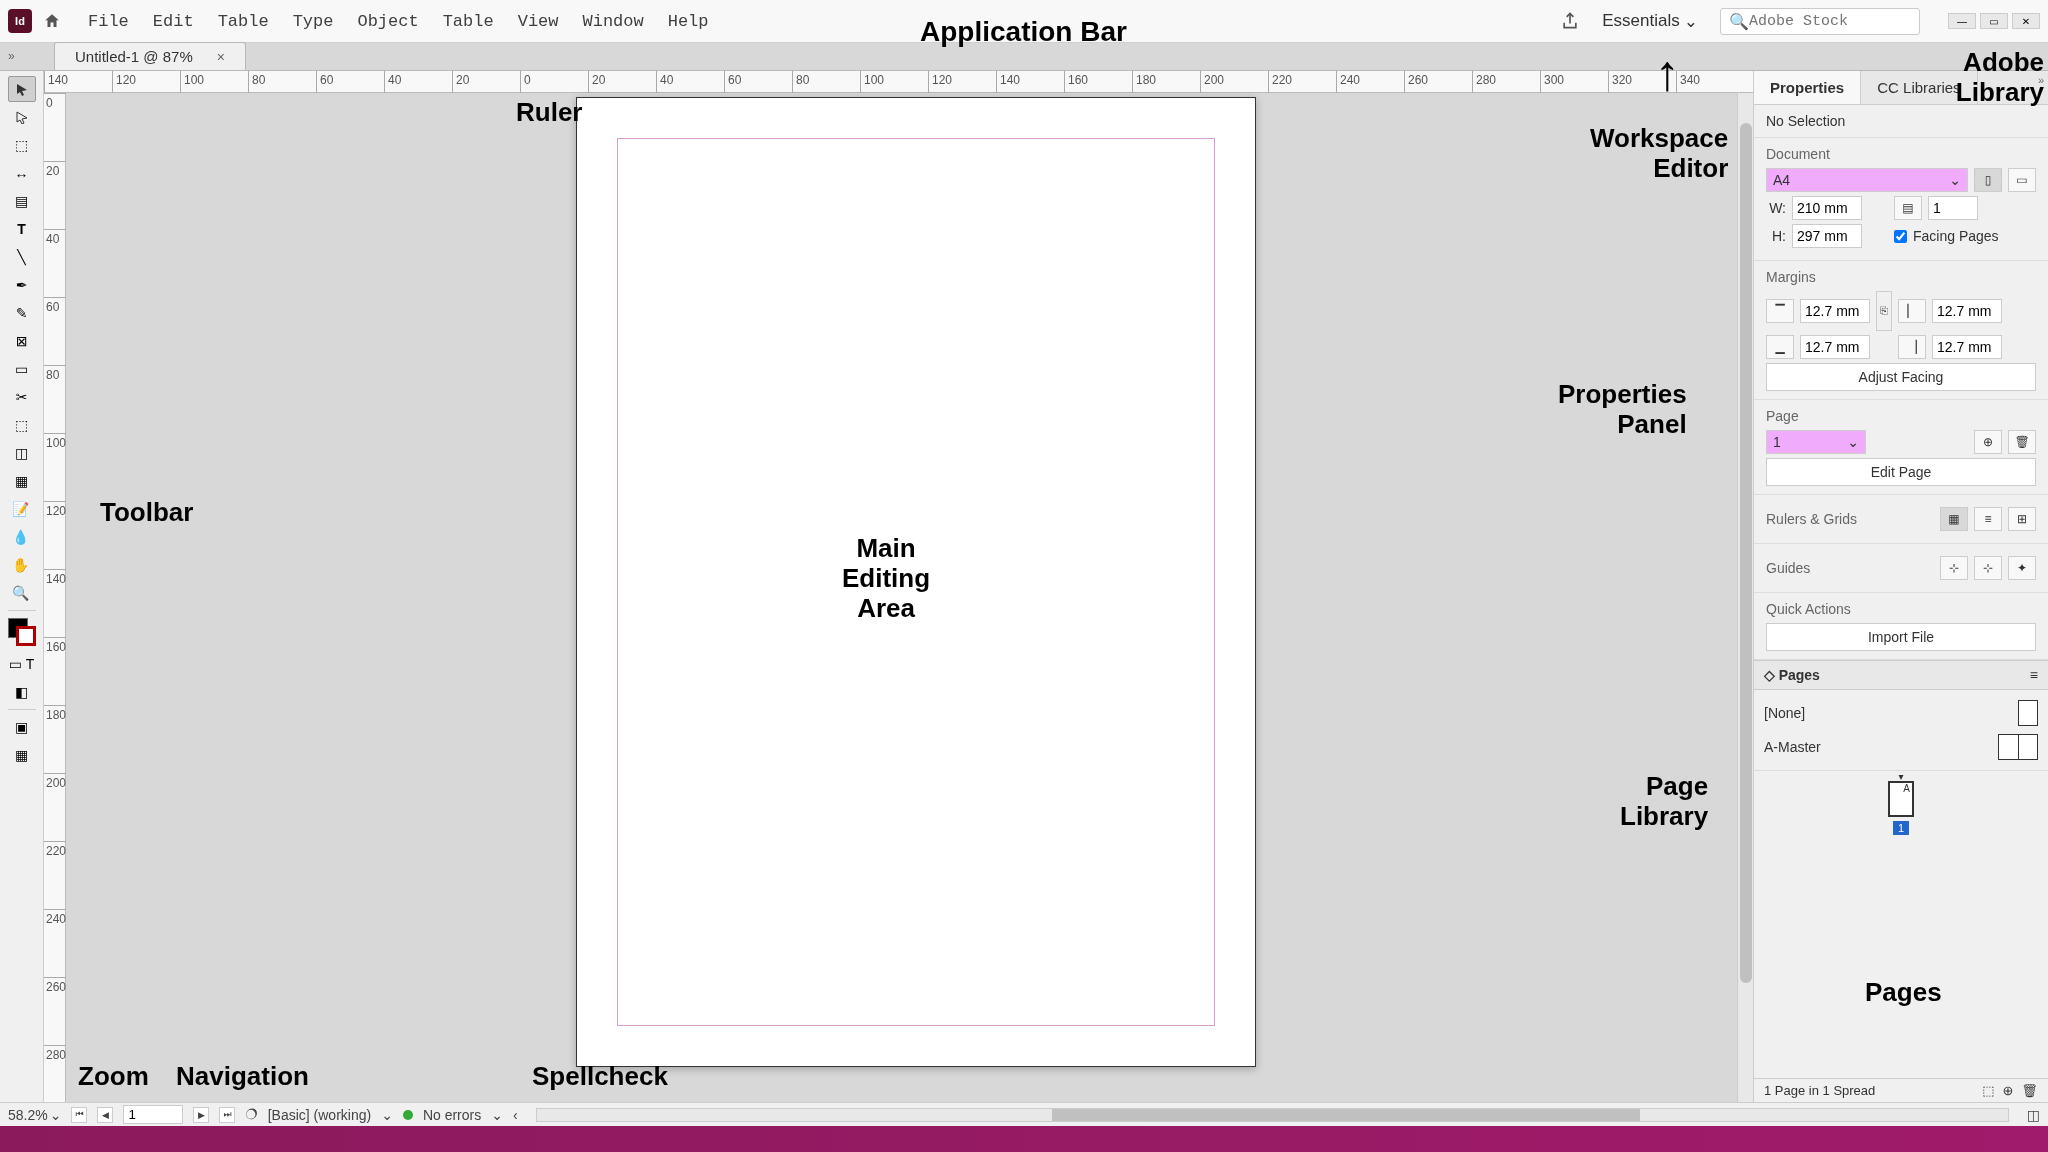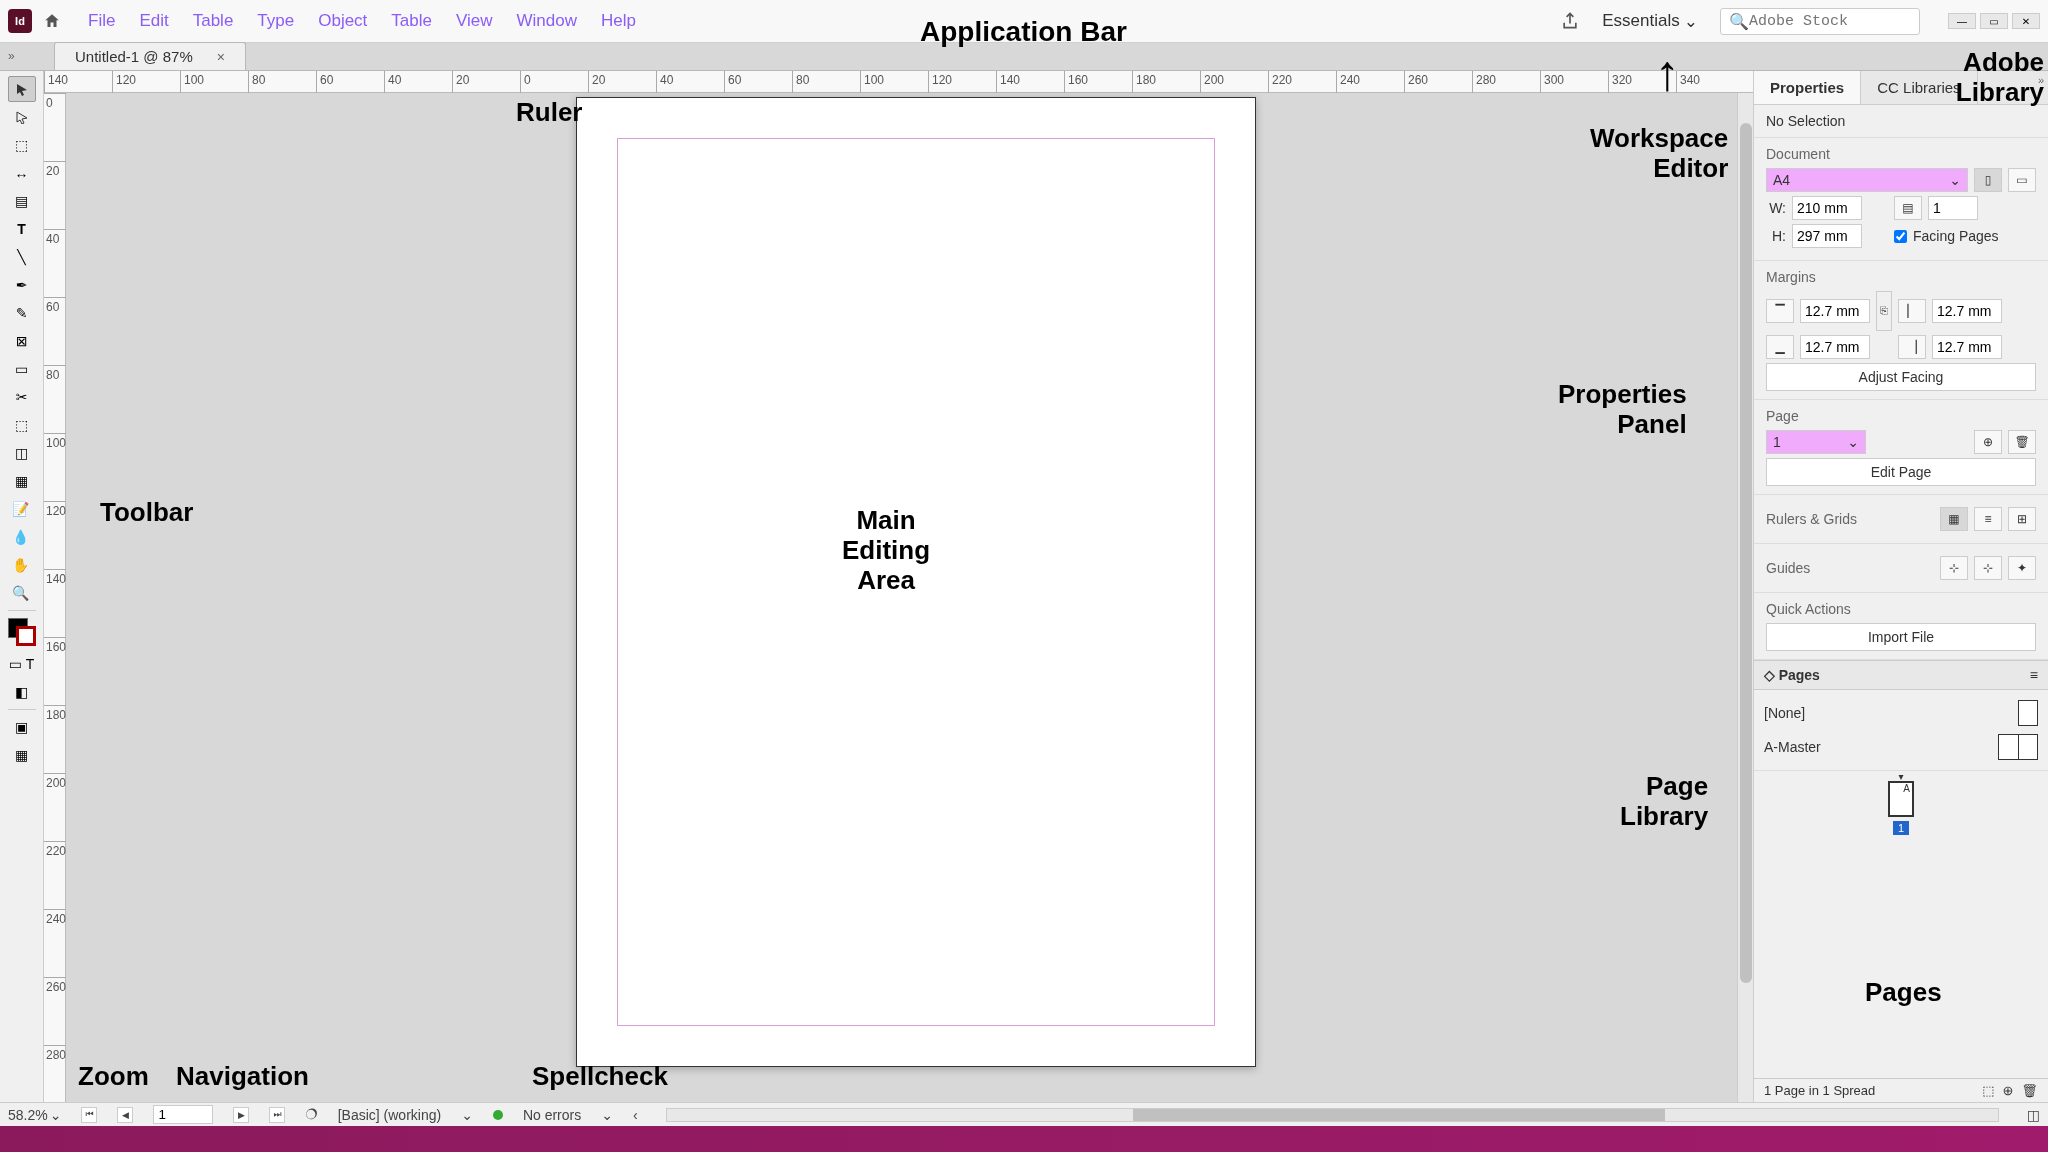--- a/index.html
+++ b/index.html
@@ -2,21 +2,21 @@
 <html><head>
 <meta charset="utf-8">
 <style>
 * { margin: 0; padding: 0; box-sizing: border-box; font-family: -apple-system, "Segoe UI", Arial, sans-serif; }
 body { background: #f0f0f0; overflow: hidden; width: 2048px; height: 1152px; position: relative; }
 
 
 .app-bar { height: 43px; background: #f8f8f8; border-bottom: 1px solid #d0d0d0; display: flex; align-items: center; padding: 0 8px; }
 .app-icon { width: 24px; height: 24px; background: #5a0f28; border-radius: 4px; display: flex; align-items: center; justify-content: center; color: #fff; font-size: 11px; font-weight: bold; margin-right: 8px; }
 .home-icon { width: 24px; height: 24px; display: flex; align-items: center; justify-content: center; margin-right: 12px; cursor: pointer; }
-.menu-item { padding: 6px 12px; font-size: 17px; color: #8b5cf6; cursor: pointer; }
+.menu-item { padding: 6px 12px; font-size: 17px; color: #404040; cursor: pointer; font-family: Liberation Mono, monospace; }
 .app-bar-spacer { flex: 1; }
 .app-bar-right { display: flex; align-items: center; gap: 12px; }
 .share-icon { width: 20px; height: 20px; cursor: pointer; }
 .workspace-select { font-size: 17px; color: #333; padding: 4px 10px; cursor: pointer; display: flex; align-items: center; gap: 4px; }
 .stock-search { display: flex; align-items: center; background: #fff; border: 1px solid #ccc; padding: 3px 8px; border-radius: 3px; width: 200px; }
 .stock-search input { border: none; outline: none; font-size: 15px; color: #888; width: 100%; font-family: Liberation Mono, monospace; }
 .window-controls { display: flex; gap: 4px; margin-left: 16px; }
 .win-btn { width: 28px; height: 16px; background: #e8e8e8; border: 1px solid #ccc; cursor: pointer; font-size: 10px; display:flex; align-items:center; justify-content:center; }
 
 
@@ -76,21 +76,21 @@
 .pages-thumbs { flex: 1; padding: 10px; display: flex; justify-content: center; align-items: flex-start; }
 .page-thumb-wrap { text-align: center; }
 .page-thumb { width: 26px; height: 36px; border: 2px solid #333; background: #fff; position: relative; }
 .page-thumb::before { content: "▾"; position: absolute; top: -12px; left: 50%; transform: translateX(-50%); font-size: 10px; }
 .page-thumb-letter { font-size: 10px; text-align: right; padding-right: 2px; }
 .page-num-badge { display: inline-block; background: #2266cc; color: #fff; font-size: 11px; padding: 1px 5px; margin-top: 4px; }
 .pages-footer { padding: 4px 10px; font-size: 13px; border-top: 1px solid #ccc; display: flex; align-items: center; justify-content: space-between; }
 .pages-footer-icons { display: flex; gap: 8px; }
 
 
-.status-bar { height: 24px; background: #f0f0f0; border-top: 1px solid #ccc; display: flex; align-items: center; padding: 0 8px; font-size: 14px; color: #444; gap: 20px; position: absolute; bottom: 26px; left: 0; right: 0; }
+.status-bar { height: 24px; background: #f0f0f0; border-top: 1px solid #ccc; display: flex; align-items: center; padding: 0 8px; font-size: 14px; color: #444; gap: 10px; position: absolute; bottom: 26px; left: 0; right: 0; }
 .status-zoom { display: flex; align-items: center; gap: 2px; }
 .nav-btn { width: 16px; height: 16px; border: 1px solid #ccc; background: #fff; cursor: pointer; font-size: 9px; display: flex; align-items: center; justify-content: center; }
 .page-field { width: 60px; border: 1px solid #ccc; padding: 1px 4px; }
 .err-dot { width: 10px; height: 10px; background: #3a3; border-radius: 50%; }
 .h-scroll-track { flex: 1; height: 14px; background: #e8e8e8; border: 1px solid #ccc; position: relative; margin: 0 8px; }
 .h-scroll-thumb { position: absolute; height: 100%; background: #c0c0c0; left: 35%; width: 40%; }
 
 
 .bottom-bar { height: 26px; background: linear-gradient(to right, #8b1a5c, #a01b6b); position: absolute; bottom: 0; left: 0; right: 0; }
 
@@ -396,21 +396,21 @@
     <div class="h-scroll-thumb"></div>
   </div>
   <span>◫</span>
 </div>
 
 <div class="bottom-bar"></div>
 
 <div class="annot" style="top:16px; left:920px; font-size:28px;">Application Bar</div>
 <div class="annot" style="top:98px; left:516px; font-size:26px;">Ruler</div>
 <div class="annot" style="top:498px; left:100px; font-size:26px;">Toolbar</div>
-<div class="annot" style="top:506px; left:842px; font-size:26px; text-align:center; white-space:pre;">Main
+<div class="annot" style="top:534px; left:842px; font-size:26px; text-align:center; white-space:pre;">Main
 Editing
 Area</div>
 <div class="annot" style="top:124px; left:1590px; font-size:26px; text-align:right; white-space:pre;">Workspace
 Editor</div>
 <div class="arrow-up" style="top:44px; left:1655px;">↑</div>
 <div class="annot" style="top:48px; right:4px; font-size:26px; text-align:right; white-space:pre;">Adobe
 Library</div>
 <div class="annot" style="top:380px; left:1558px; font-size:26px; text-align:right; white-space:pre;">Properties
 Panel</div>
 <div class="annot" style="top:772px; left:1620px; font-size:26px; text-align:right; white-space:pre;">Page

